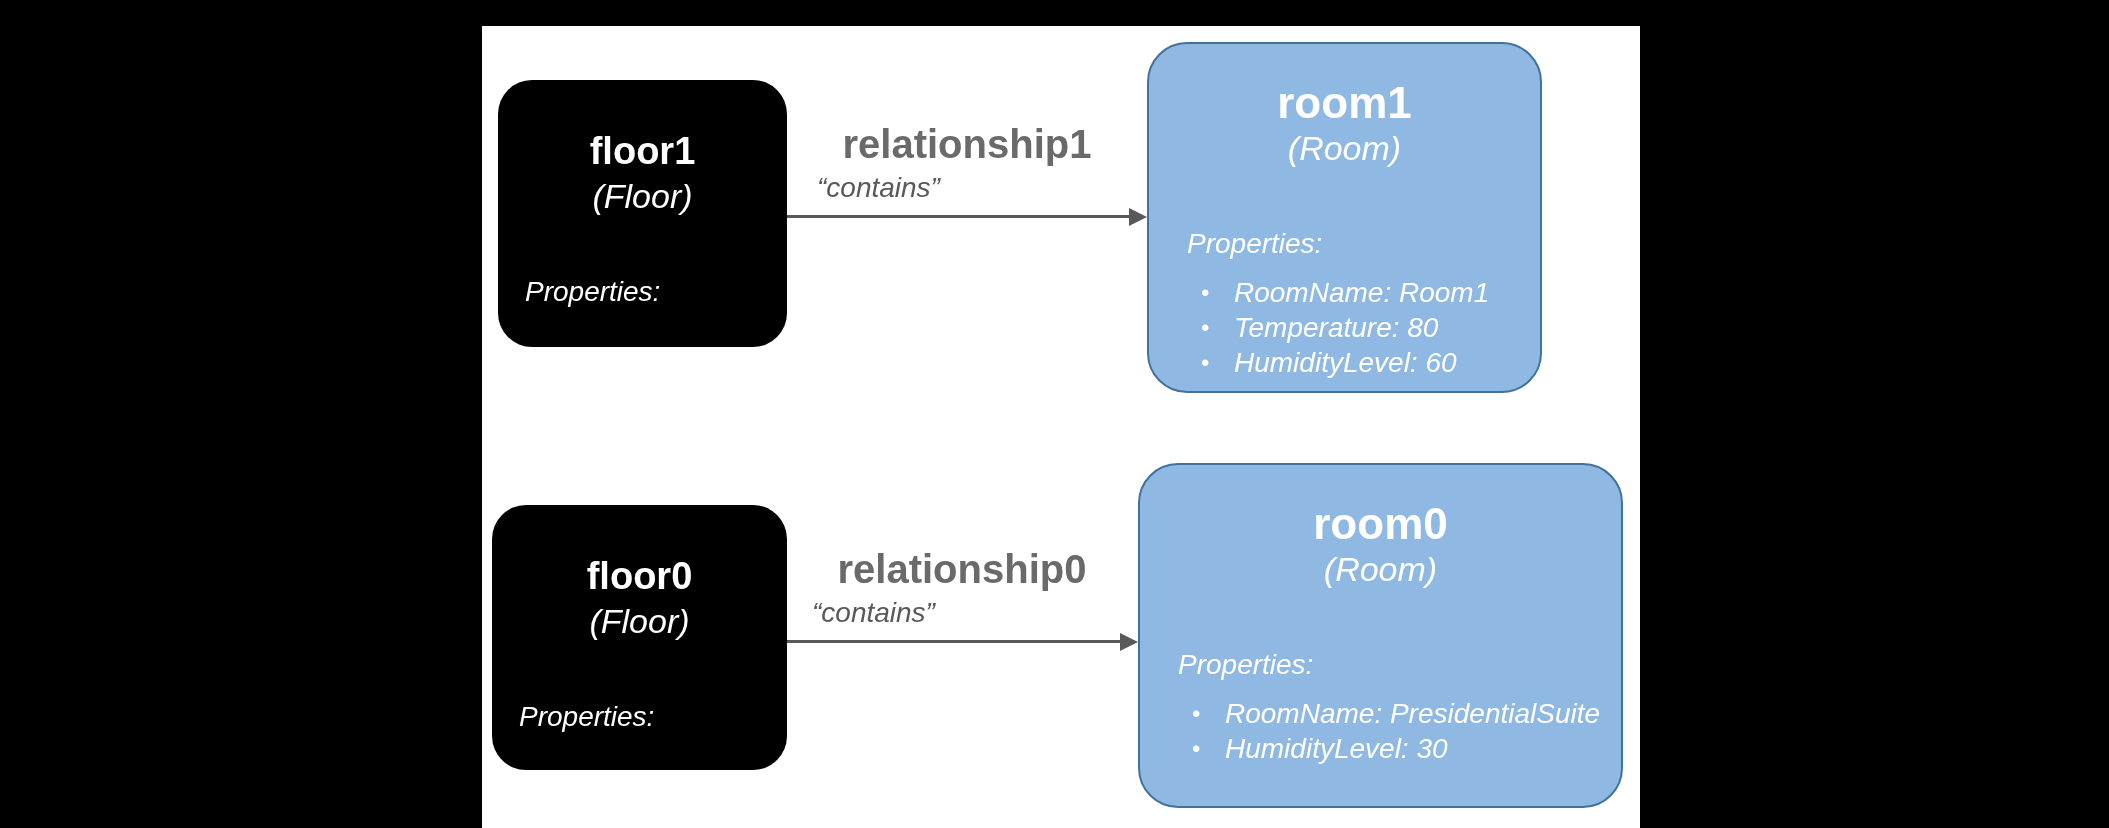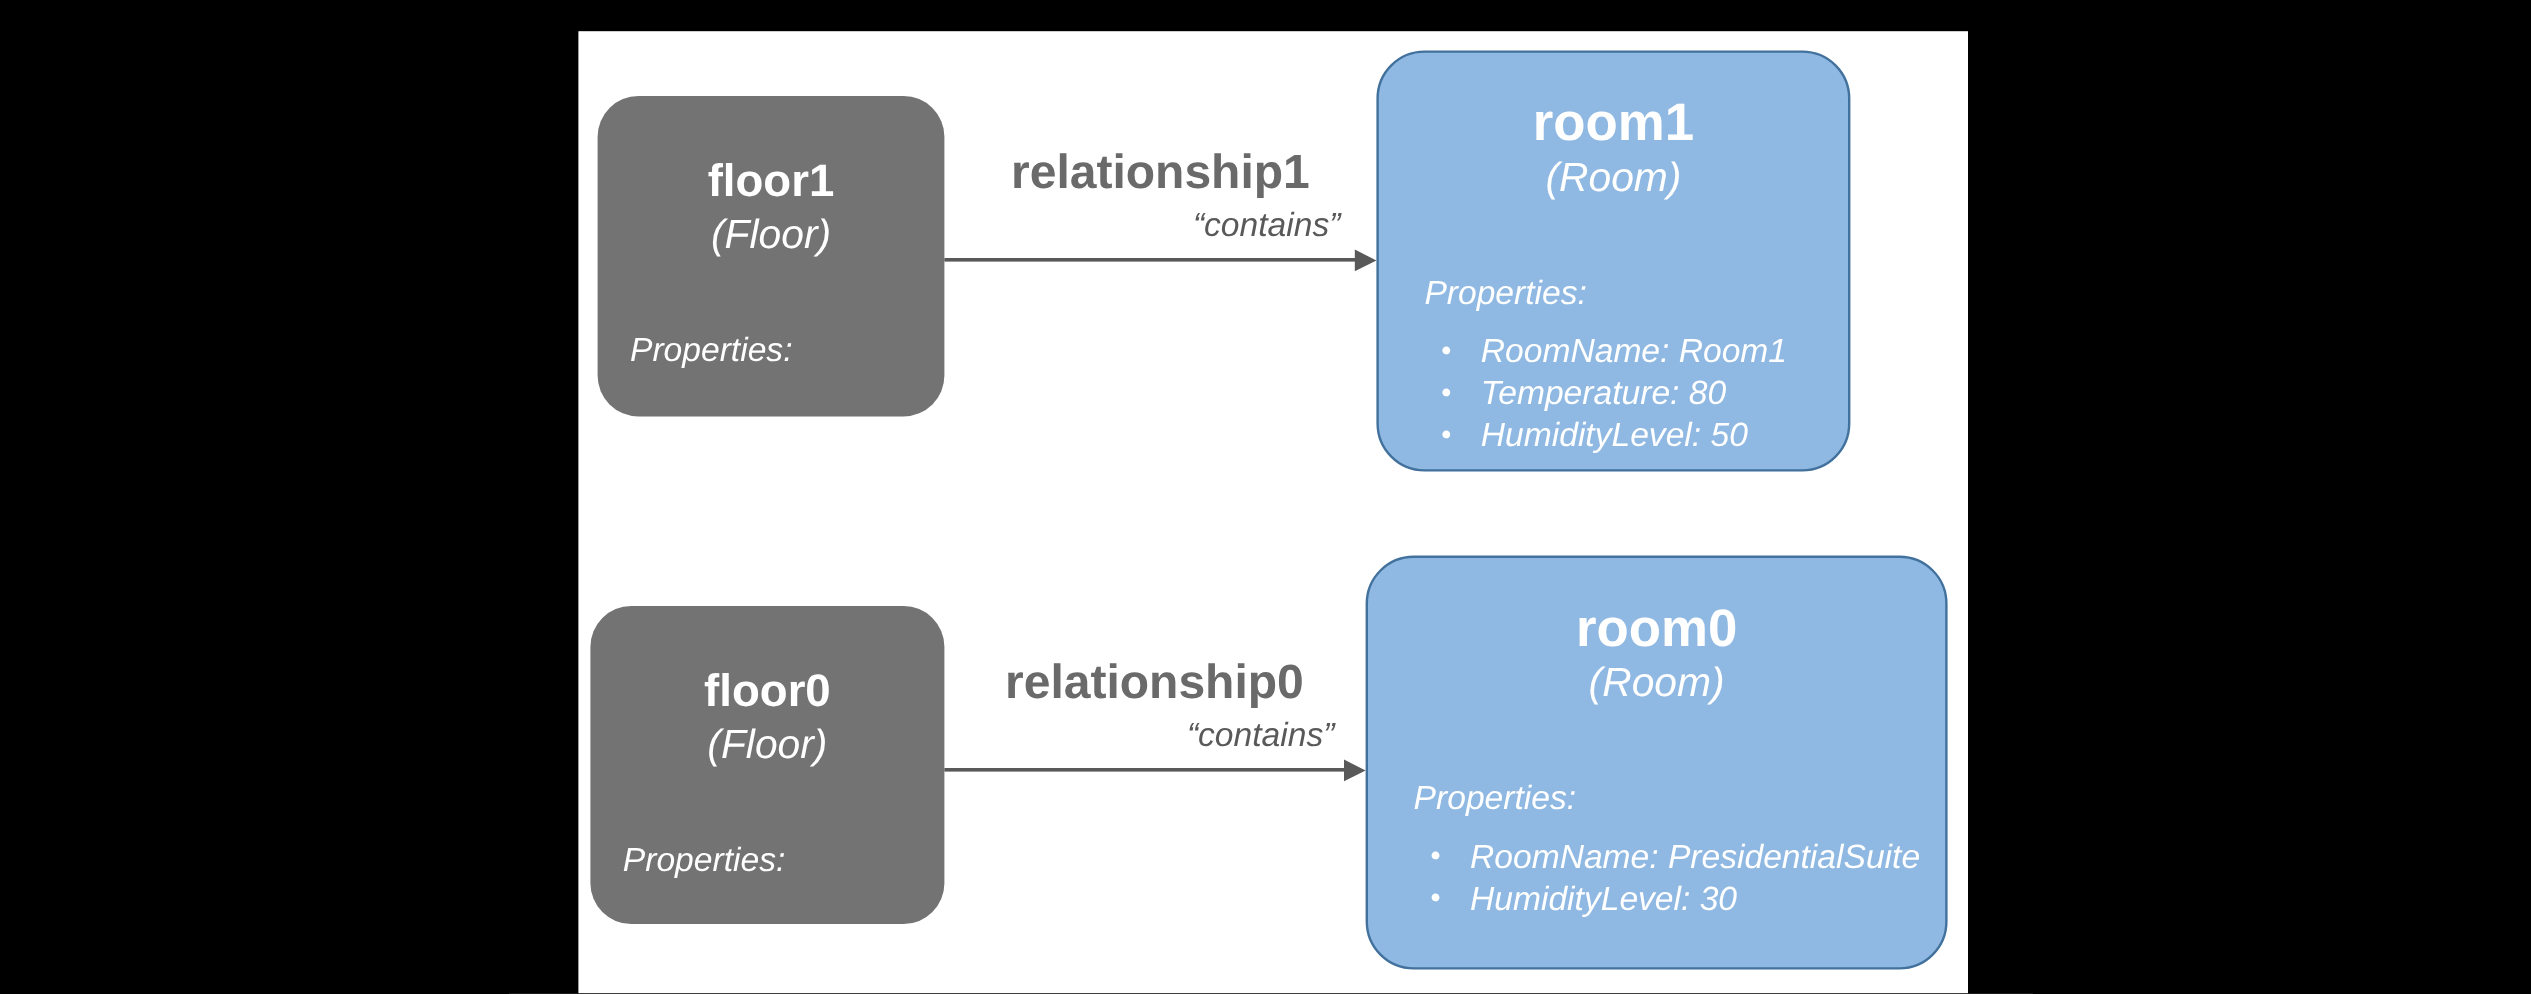--- a/index.html
+++ b/index.html
@@ -11,21 +11,21 @@
     overflow:hidden;
   }
   .canvas{
     position:absolute;left:482px;top:26px;
     width:1158px;height:802px;
     background:#ffffff;
   }
   
   .floor-box{
     position:absolute;
-    background:#737373;
+    background:#000000;
     border-radius:34px;
     color:#fff;
   }
   .room-box{
     position:absolute;
     background:#8FB9E2;
     border:2px solid #41719C;
     border-radius:40px;
     color:#fff;
     box-sizing:border-box;
@@ -46,21 +46,21 @@
   .prop-list{margin:14px;padding:0;list-style:none;}
   .prop-list li{line-height:35px;white-space:nowrap;}
   .bullet{display:inline-block;width:33px;font-style:normal;font-size:24px;vertical-align:top;}
 
   
   .rel-title{
     position:absolute;width:400px;text-align:center;
     font-size:40px;font-weight:bold;color:#6A6A6A;line-height:46px;
   }
   .rel-verb{
-    position:absolute;width:300px;text-align:right;
+    position:absolute;width:300px;text-align:left;
     font-size:28px;font-style:italic;color:#595959;line-height:32px;
   }
   .rt-1{left:285px;top:95px;}
   .rv-1{left:335px;top:146px;}
   .rt-0{left:280px;top:520px;}
   .rv-0{left:330px;top:571px;}
 
   
   .arrow-line{position:absolute;height:3px;background:#595959;}
   .arrow-head{
@@ -92,21 +92,21 @@
     <div class="arrow-head ah-1"></div>
 
     <div class="room-box rb-1">
       <div class="room-title">room1</div>
       <div class="room-type">(Room)</div>
       <div class="room-props">
         <div class="props-label">Properties:</div>
         <ul class="prop-list">
           <li><span class="bullet">•</span><span>RoomName: Room1</span></li>
           <li><span class="bullet">•</span><span>Temperature: 80</span></li>
-          <li><span class="bullet">•</span><span>HumidityLevel: 50</span></li>
+          <li><span class="bullet">•</span><span>HumidityLevel: 60</span></li>
         </ul>
       </div>
     </div>
 
     <div class="floor-box fb-0">
       <div class="floor-title">floor0</div>
       <div class="floor-type">(Floor)</div>
       <div class="floor-props">Properties:</div>
     </div>
 

